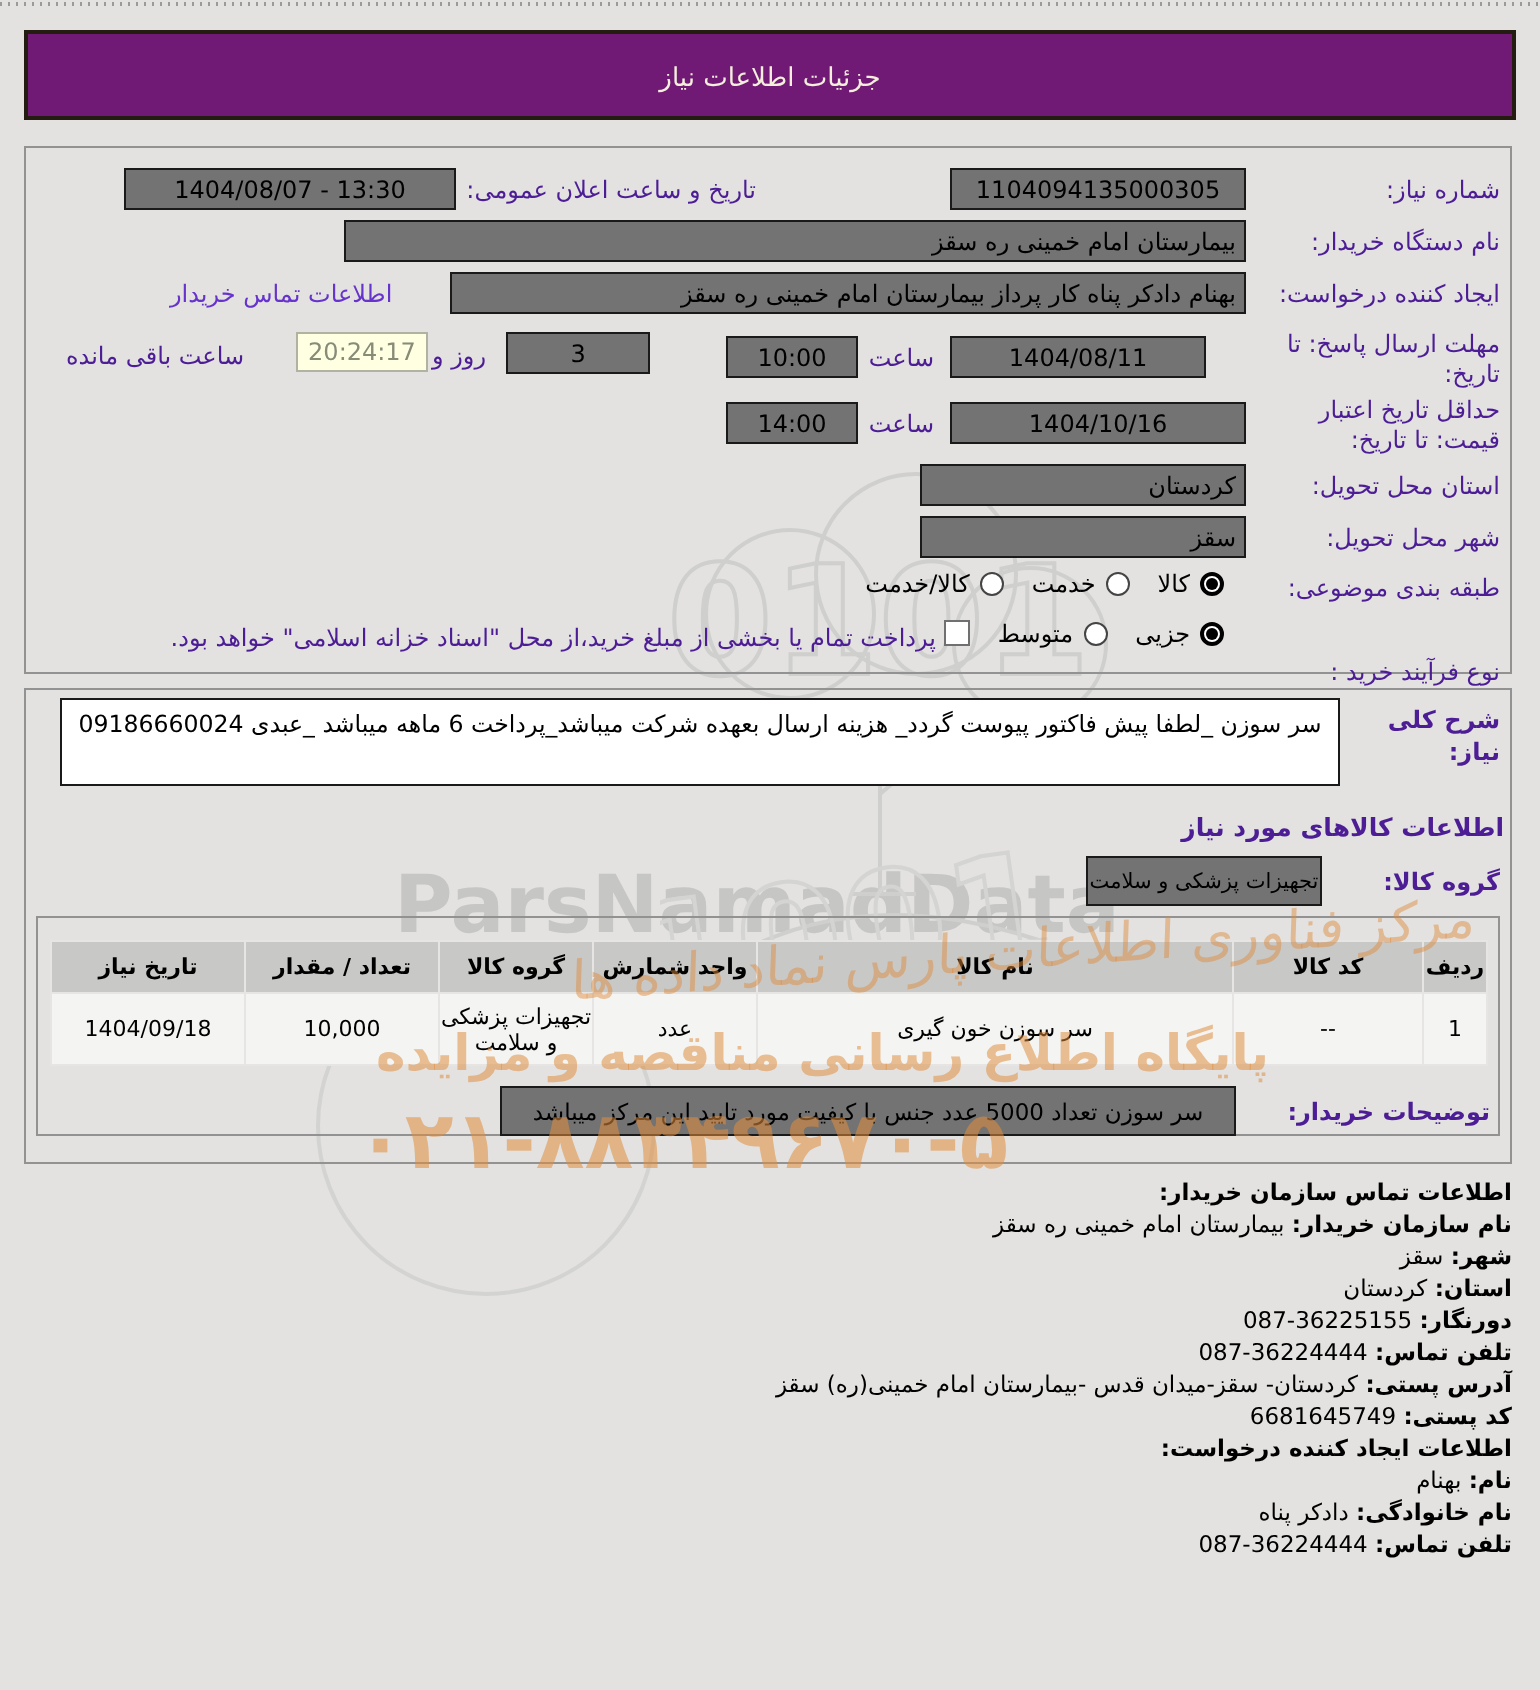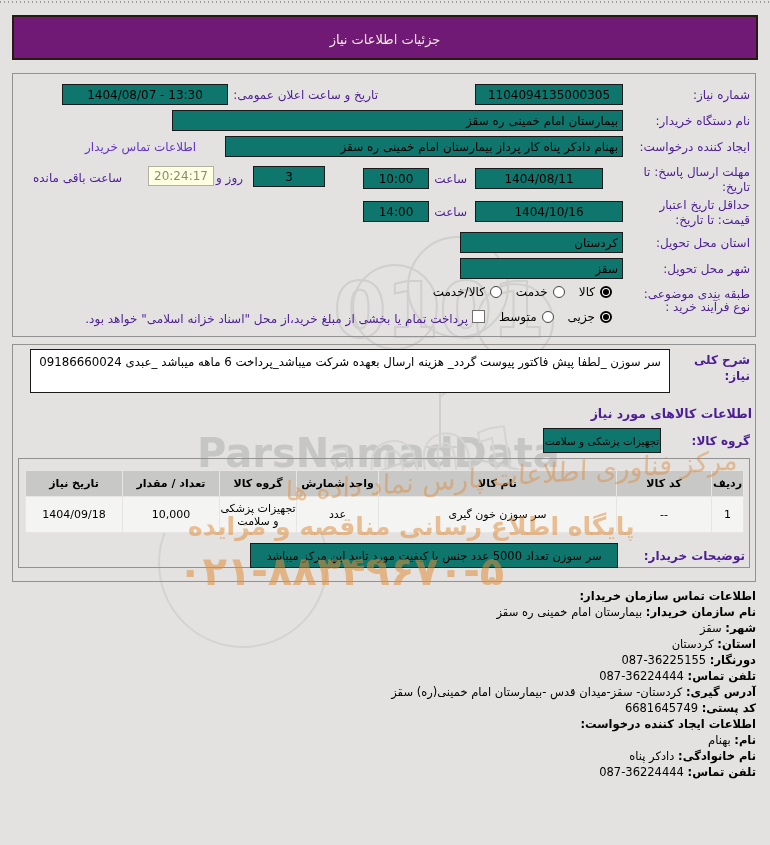--- a/index.html
+++ b/index.html
@@ -18,21 +18,21 @@
   .titlebar { position:absolute; left:12px; top:15px; width:746px; height:45px;
     background:#701a75; border:2px solid #241c11; z-index:1;
     display:flex; align-items:center; justify-content:center; }
   .titlebar span { color:#f4eedd; font-size:13px; padding:0 16px; padding-top:4px; }
   
   .panel { position:absolute; border:1px solid #929292; z-index:1; background:transparent; }
   
   .lbl { position:absolute; font-size:12px; color:#4c1d95; z-index:2; text-align:right; }
   .lbl.b { font-weight:bold; }
   
-  .box { position:absolute; background:#0f766e; border:1px solid #1a1a1a; font-size:12px;
+  .box { position:absolute; background:#737373; border:1px solid #1a1a1a; font-size:12px;
     display:flex; align-items:center; z-index:2; overflow:hidden; white-space:nowrap; }
   .box.center { justify-content:center; }
   .box.right { justify-content:flex-start; padding-right:4px; }
   .box.ltr { direction:ltr; }
   .timerbox { background:#ffffe2; border:1px solid #b2b2a2; color:#888c76; }
   .link { position:absolute; font-size:12px; color:#6633cc; z-index:2; cursor:pointer; }
   
   .optrow { position:absolute; display:flex; align-items:center; gap:14px; z-index:2; }
   .opt { display:flex; align-items:center; gap:5px; font-size:12px; }
   .radio { width:12px; height:12px; border:1px solid #444; border-radius:50%;
@@ -140,21 +140,21 @@
     <span class="opt">
       <span class="radio"></span>
       <span>خدمت</span>
     </span>
     <span class="opt">
       <span class="radio"></span>
       <span>کالا/خدمت</span>
     </span>
   </div>
 
-  <div class="lbl" style="right:20px; top:300px;">نوع فرآیند خرید :</div>
+  <div class="lbl" style="right:20px; top:329px;">نوع فرآیند خرید :</div>
   <div class="optrow" style="right:158px; top:310px;">
     <span class="opt">
       <span class="radio on"></span>
       <span>جزیی</span>
     </span>
     <span class="opt">
       <span class="radio"></span>
       <span>متوسط</span>
     </span>
   </div>
@@ -210,21 +210,21 @@
   <div class="lbl b" style="right:25px; top:549px;">توضیحات خریدار:</div>
   <div class="box center" style="left:250px; top:543px; width:368px; height:25px; font-size:11.5px;">سر سوزن تعداد 5000 عدد جنس با کیفیت مورد تایید این مرکز میباشد</div>
 
   <div class="info-block" style="top:588px;">
     <div class="info-title">اطلاعات تماس سازمان خریدار:</div>
     <div class="info-line"><span class="k">نام سازمان خریدار:</span> <span>بیمارستان امام خمینی ره سقز</span></div>
     <div class="info-line"><span class="k">شهر:</span> <span>سقز</span></div>
     <div class="info-line"><span class="k">استان:</span> <span>کردستان</span></div>
     <div class="info-line"><span class="k">دورنگار:</span> <span>36225155-087</span></div>
     <div class="info-line"><span class="k">تلفن تماس:</span> <span>36224444-087</span></div>
-    <div class="info-line"><span class="k">آدرس گیری:</span> <span>کردستان- سقز-میدان قدس -بیمارستان امام خمینی(ره) سقز</span></div>
+    <div class="info-line"><span class="k">آدرس پستی:</span> <span>کردستان- سقز-میدان قدس -بیمارستان امام خمینی(ره) سقز</span></div>
     <div class="info-line"><span class="k">کد پستی:</span> <span>6681645749</span></div>
     <div class="info-title">اطلاعات ایجاد کننده درخواست:</div>
     <div class="info-line"><span class="k">نام:</span> <span>بهنام</span></div>
     <div class="info-line"><span class="k">نام خانوادگی:</span> <span>دادکر پناه</span></div>
     <div class="info-line"><span class="k">تلفن تماس:</span> <span>36224444-087</span></div>
   </div>
 
   <div class="wm-orange wm-o1">مرکز فناوری اطلاعات پارس نماد داده ها</div>
   <div class="wm-orange wm-o2">پایگاه اطلاع رسانی مناقصه و مزایده</div>
   <div class="wm-orange wm-phone">۰۲۱-۸۸۳۴۹۶۷۰-۵</div>

